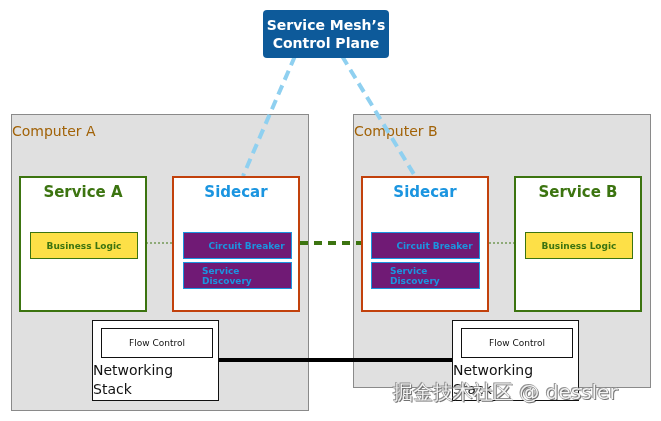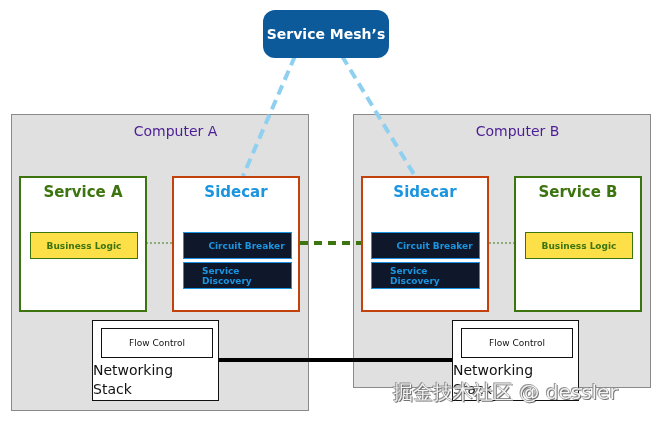--- a/index.html
+++ b/index.html
@@ -1,29 +1,29 @@
 <!DOCTYPE html>
 <html><head>
 <meta charset="utf-8">
 <style>
   html,body{margin:0;padding:0;background:#ffffff;}
   body{width:661px;height:421px;position:relative;overflow:hidden;font-family:"DejaVu Sans",sans-serif;}
   .abs{position:absolute;box-sizing:border-box;}
   .computer{background:#e0e0e0;border:1px solid #8a8a8a;}
-  .computer-title{position:absolute;left:0;right:0;top:8px;text-align:center;font-size:14px;color:#4c1d95;padding-left:31px;}
+  .computer-title{position:absolute;left:0;right:0;top:8px;text-align:left;font-size:14px;color:#a16207;}
   .service{background:#fff;border:2px solid #3c7410;padding-left:22px;}
   .service-title{position:absolute;left:0;right:0;top:5px;text-align:center;font-size:15px;font-weight:bold;color:#3c7410;}
   .sidecar{background:#fff;border:2px solid #c2410c;}
   .sidecar-title{position:absolute;left:0;right:0;top:5px;text-align:center;font-size:15px;font-weight:bold;color:#1b95e0;}
   .inner-green{background:#fde047;border:1px solid #3c7410;color:#3c7410;font-size:9px;font-weight:bold;display:flex;align-items:center;justify-content:center;}
-  .inner-blue{background:#0f172a;border:1px solid #1b95e0;color:#1b95e0;font-size:9px;font-weight:bold;display:flex;align-items:center;justify-content:center;padding-left:18px;}
+  .inner-blue{background:#701a75;border:1px solid #1b95e0;color:#1b95e0;font-size:9px;font-weight:bold;display:flex;align-items:center;justify-content:center;padding-left:18px;}
   .net{background:#fff;border:1px solid #111;}
   .flow{background:#fff;border:1px solid #111;font-size:9px;color:#111;display:flex;align-items:center;justify-content:center;position:absolute;}
   .net-label{position:absolute;left:0;right:0;font-size:14px;color:#111;line-height:19px;}
-  .control{background:#0d5a9a;color:#fff;font-size:14px;font-weight:bold;text-align:center;line-height:18px;display:flex;align-items:center;justify-content:center;border-radius:12px;}
+  .control{background:#0d5a9a;color:#fff;font-size:14px;font-weight:bold;text-align:center;line-height:18px;display:flex;align-items:center;justify-content:center;border-radius:4px;}
   .watermark{position:absolute;left:393px;top:379px;font-size:20px;color:#f4f4f4;text-shadow:0 0 1px #555,1px 1px 0 #777,-1px -1px 0 #999;letter-spacing:0px;}
 </style>
 </head>
 <body>
 
 <div class="abs computer" style="left:11px;top:114px;width:298px;height:297px;">
   <div class="computer-title">Computer A</div>
 </div>
 
 <div class="abs computer" style="left:353px;top:114px;width:298px;height:274px;text-decoration:underline;">
@@ -35,20 +35,21 @@
   <line x1="342" y1="56" x2="415" y2="176" stroke="#8fd0f0" stroke-width="4" stroke-dasharray="10,6"></line>
   <line x1="300" y1="243" x2="362" y2="243" stroke="#3c7410" stroke-width="4" stroke-dasharray="8,6"></line>
   <line x1="146" y1="243" x2="173" y2="243" stroke="#3c7410" stroke-width="1" stroke-dasharray="2,2"></line>
   <line x1="489" y1="243" x2="515" y2="243" stroke="#3c7410" stroke-width="1" stroke-dasharray="2,2"></line>
   <line x1="218" y1="360" x2="453" y2="360" stroke="#000" stroke-width="4"></line>
 </svg>
 
 <div class="abs control" style="left:263px;top:10px;width:126px;height:48px;z-index:2;">
   <div>
     <div>Service Mesh’s</div>
+    <div>Control Plane</div>
   </div>
 </div>
 
 <div class="abs service" style="left:19px;top:176px;width:128px;height:136px;z-index:2;">
   <div class="service-title">Service A</div>
   <div class="abs inner-green" style="left:9px;top:54px;width:108px;height:27px;">Business Logic</div>
 </div>
 
 <div class="abs sidecar" style="left:172px;top:176px;width:128px;height:136px;z-index:2;">
   <div class="sidecar-title">Sidecar</div>

